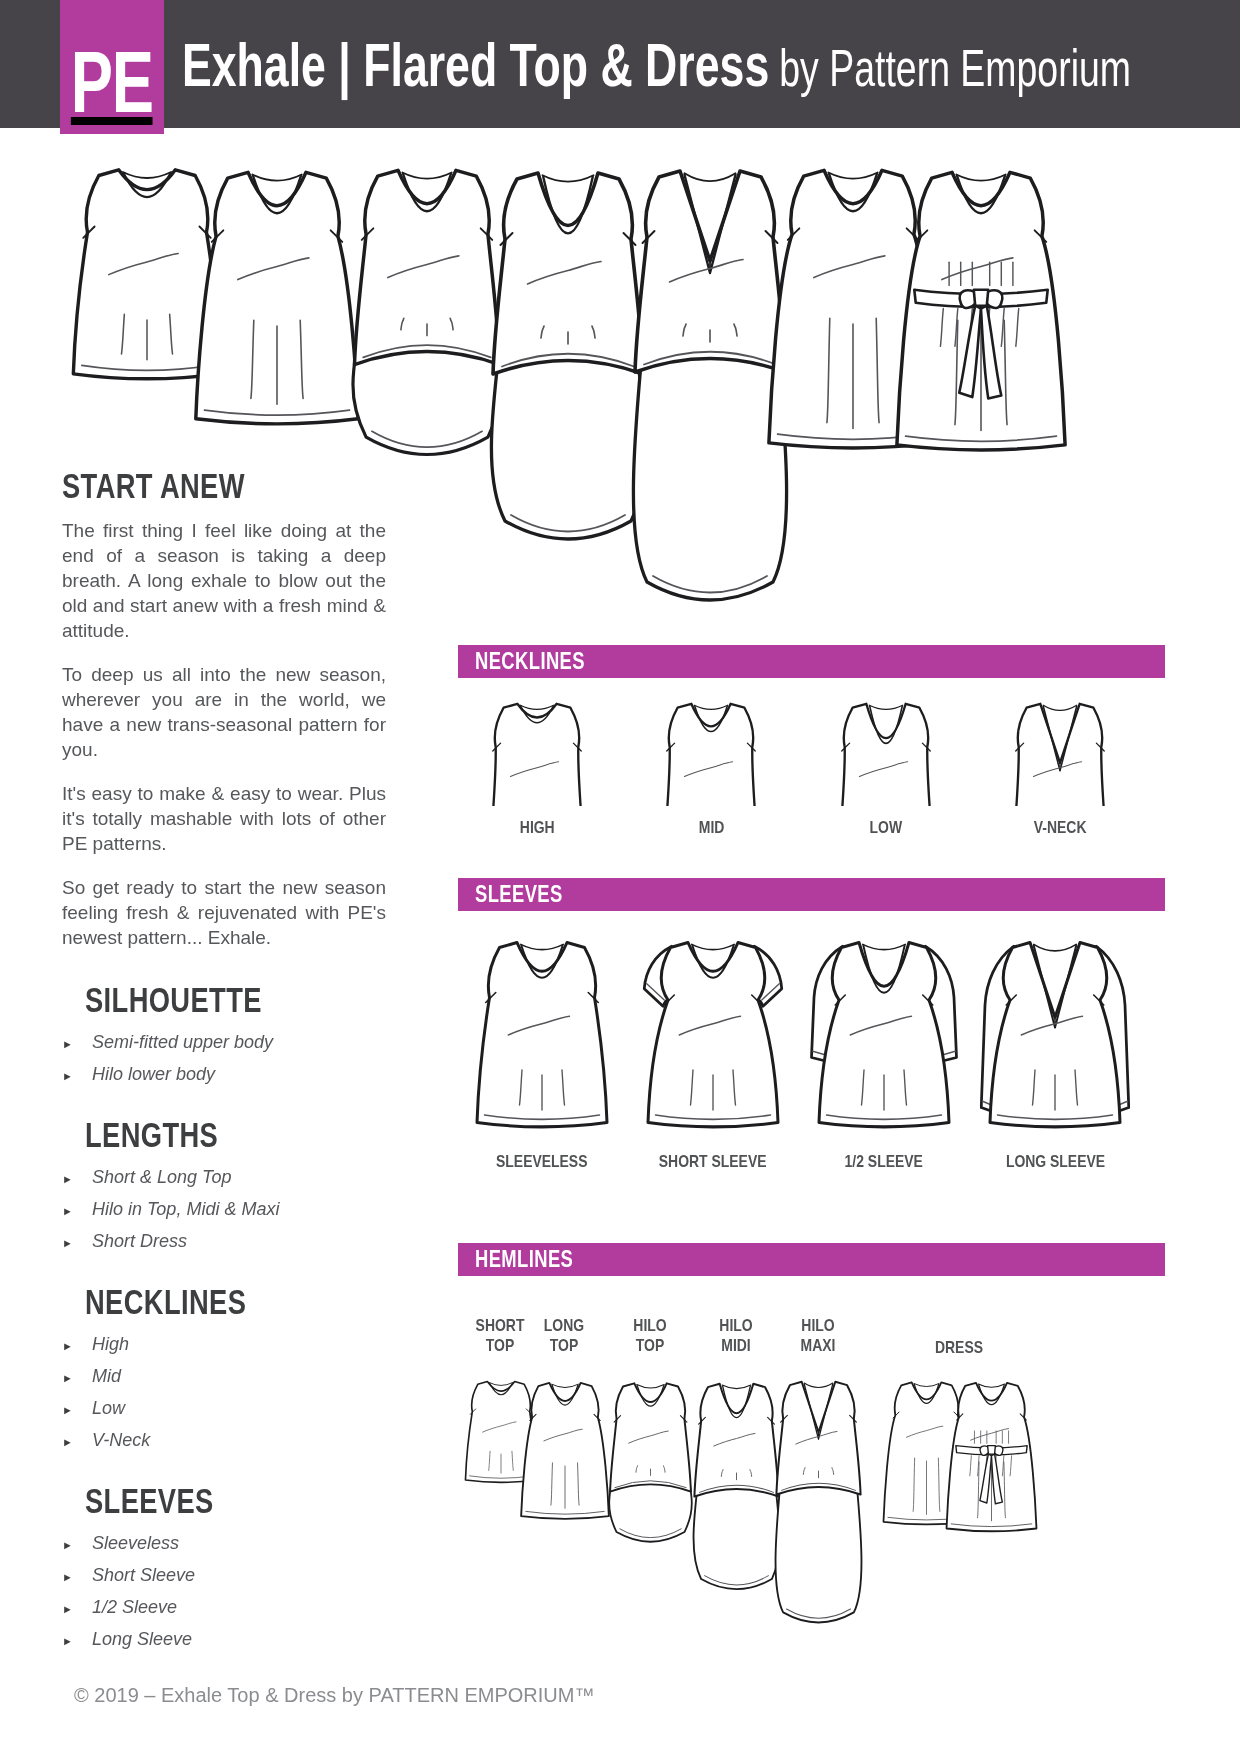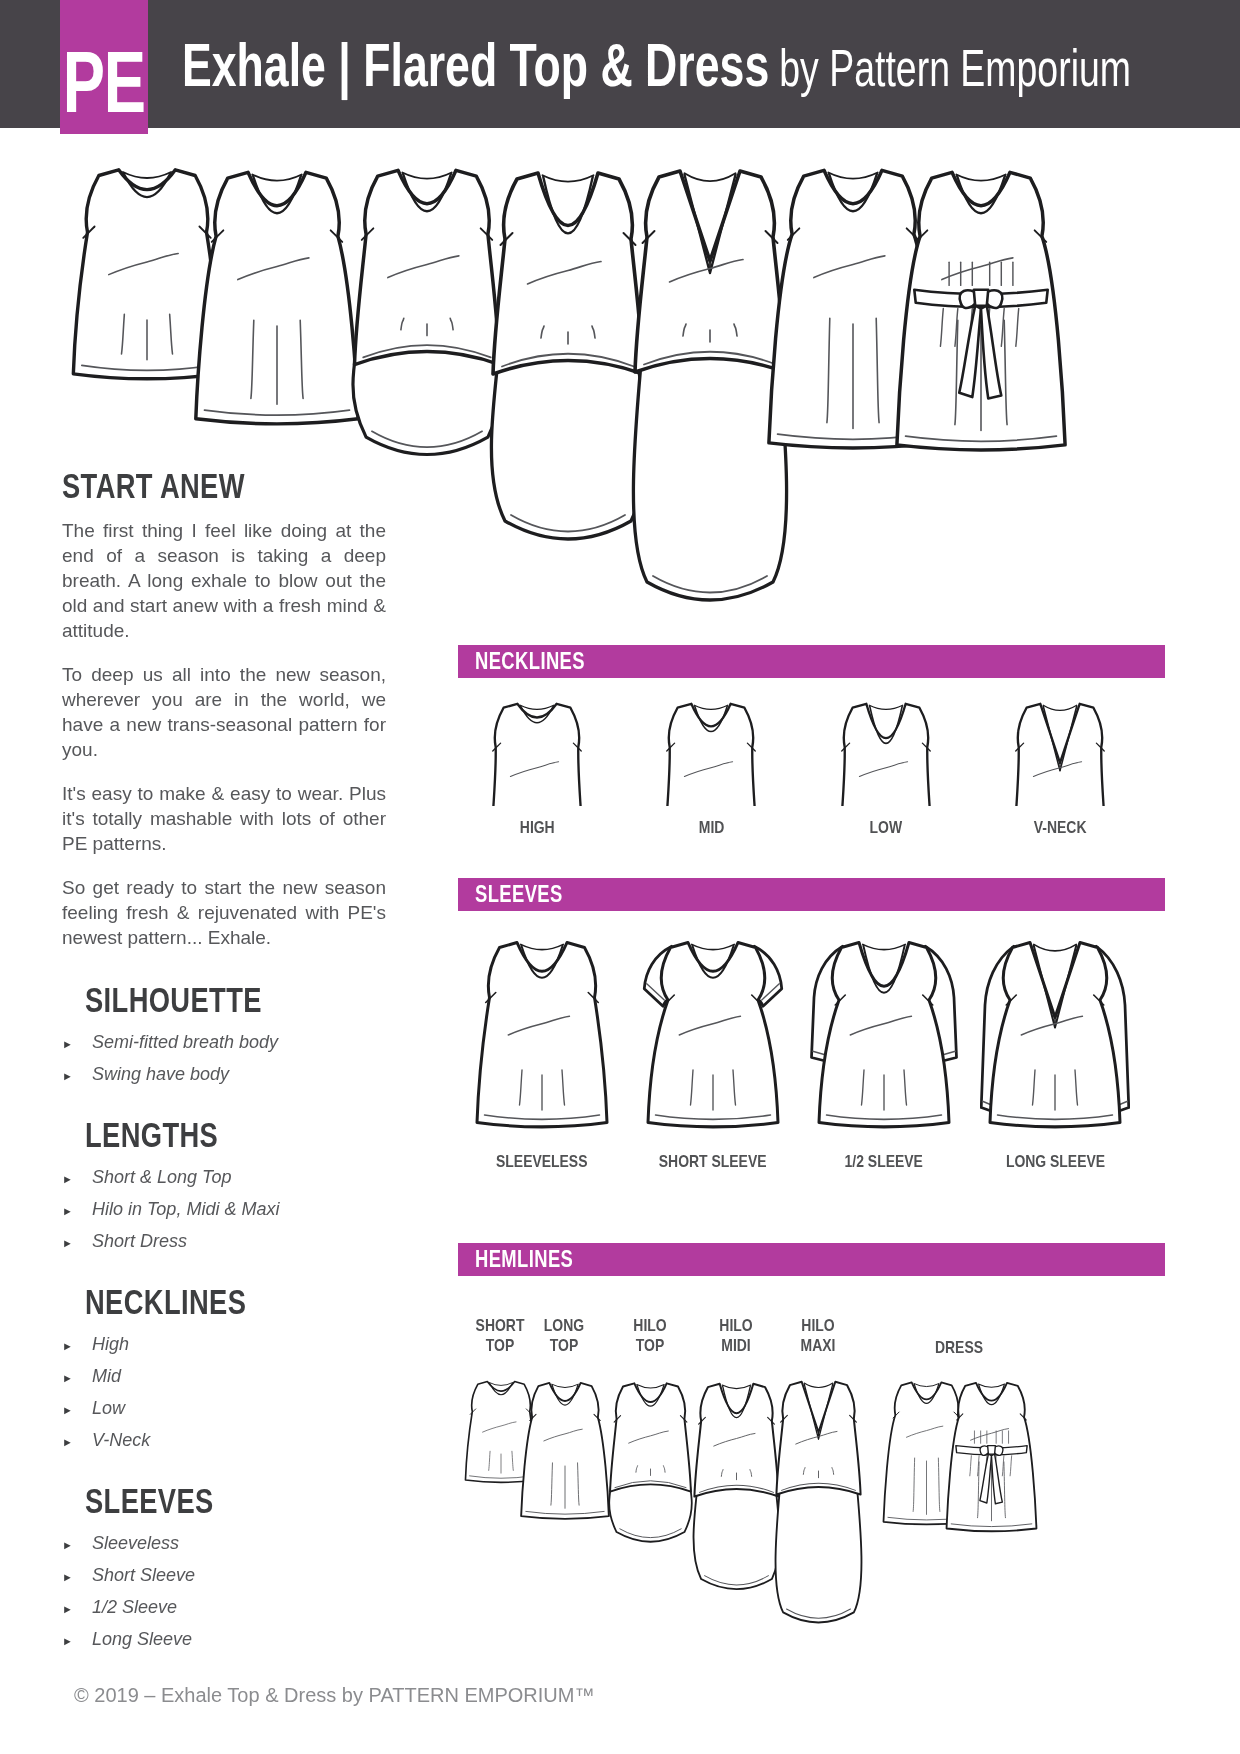--- a/index.html
+++ b/index.html
@@ -1,22 +1,22 @@
 <!DOCTYPE html>
 <html style="--accent: #b23b9e; --header_bg: #474449; --heading: #3d3e40; --body: #56575a; --label: #515254; --footer: #8b8c8f; --sketch_outline: #1d1d1f; --sketch_detail: #55565a;"><head>
 <meta charset="utf-8">
 <style>
   html,body{margin:0;padding:0;background:#fff;}
   body{width:1240px;height:1754px;position:relative;font-family:"Liberation Sans",sans-serif;}
   .page{position:absolute;inset:0;overflow:hidden;background:#fff;}
 
   
   .hdr{position:absolute;left:0;top:0;width:1240px;height:128px;background:var(--header_bg);}
-  .pe-block{position:absolute;left:60px;top:0;width:88px;height:134px;background:var(--accent);
-    display:flex;align-items:flex-end;justify-content:center;}
+  .pe-block{position:absolute;left:60px;top:0;width:104px;height:134px;background:var(--accent);
+    display:flex;align-items:flex-end;justify-content:center;text-decoration:underline;}
   .pe-block span{display:inline-block;color:#fff;font-weight:700;font-size:88px;line-height:1;
     transform:scaleX(.72);transform-origin:center bottom;letter-spacing:-2px;padding-bottom:8px;}
   .title-wrap{position:absolute;left:182px;top:0;height:128px;display:flex;align-items:center;}
   .title-inner{display:inline-block;transform:scaleX(.72);transform-origin:left center;white-space:nowrap;}
   .title-main{color:#fff;font-weight:600;font-size:62px;letter-spacing:0;}
   .title-by{color:#fff;font-weight:500;font-size:52px;margin-left:14px;}
 
   
   .hero{position:absolute;left:0;top:0;width:1240px;height:660px;}
   .fig{position:absolute;}
@@ -199,25 +199,25 @@
         <p class="para">The first thing I feel like doing at the end of a season is taking a deep breath. A long exhale to blow out the old and start anew with a fresh mind &amp; attitude.</p>
         <p class="para">To deep us all into the new season, wherever you are in the world, we have a new trans-seasonal pattern for you.</p>
         <p class="para">It's easy to make &amp; easy to wear. Plus it's totally mashable with lots of other PE patterns.</p>
         <p class="para">So get ready to start the new season feeling fresh &amp; rejuvenated with PE's newest pattern... Exhale.</p>
       </div>
     <div>
         <h2 class="h2 sect"><span>SILHOUETTE</span></h2>
         <ul class="blist">
           <li class="bitem">
             <span class="tri">►</span>
-            <span class="btxt">Semi-fitted breath body</span>
-          </li>
-          <li class="bitem">
-            <span class="tri">►</span>
-            <span class="btxt">Swing have body</span>
+            <span class="btxt">Semi-fitted upper body</span>
+          </li>
+          <li class="bitem">
+            <span class="tri">►</span>
+            <span class="btxt">Hilo lower body</span>
           </li>
         </ul>
         <h2 class="h2 sect"><span>LENGTHS</span></h2>
         <ul class="blist">
           <li class="bitem">
             <span class="tri">►</span>
             <span class="btxt">Short &amp; Long Top</span>
           </li>
           <li class="bitem">
             <span class="tri">►</span>

